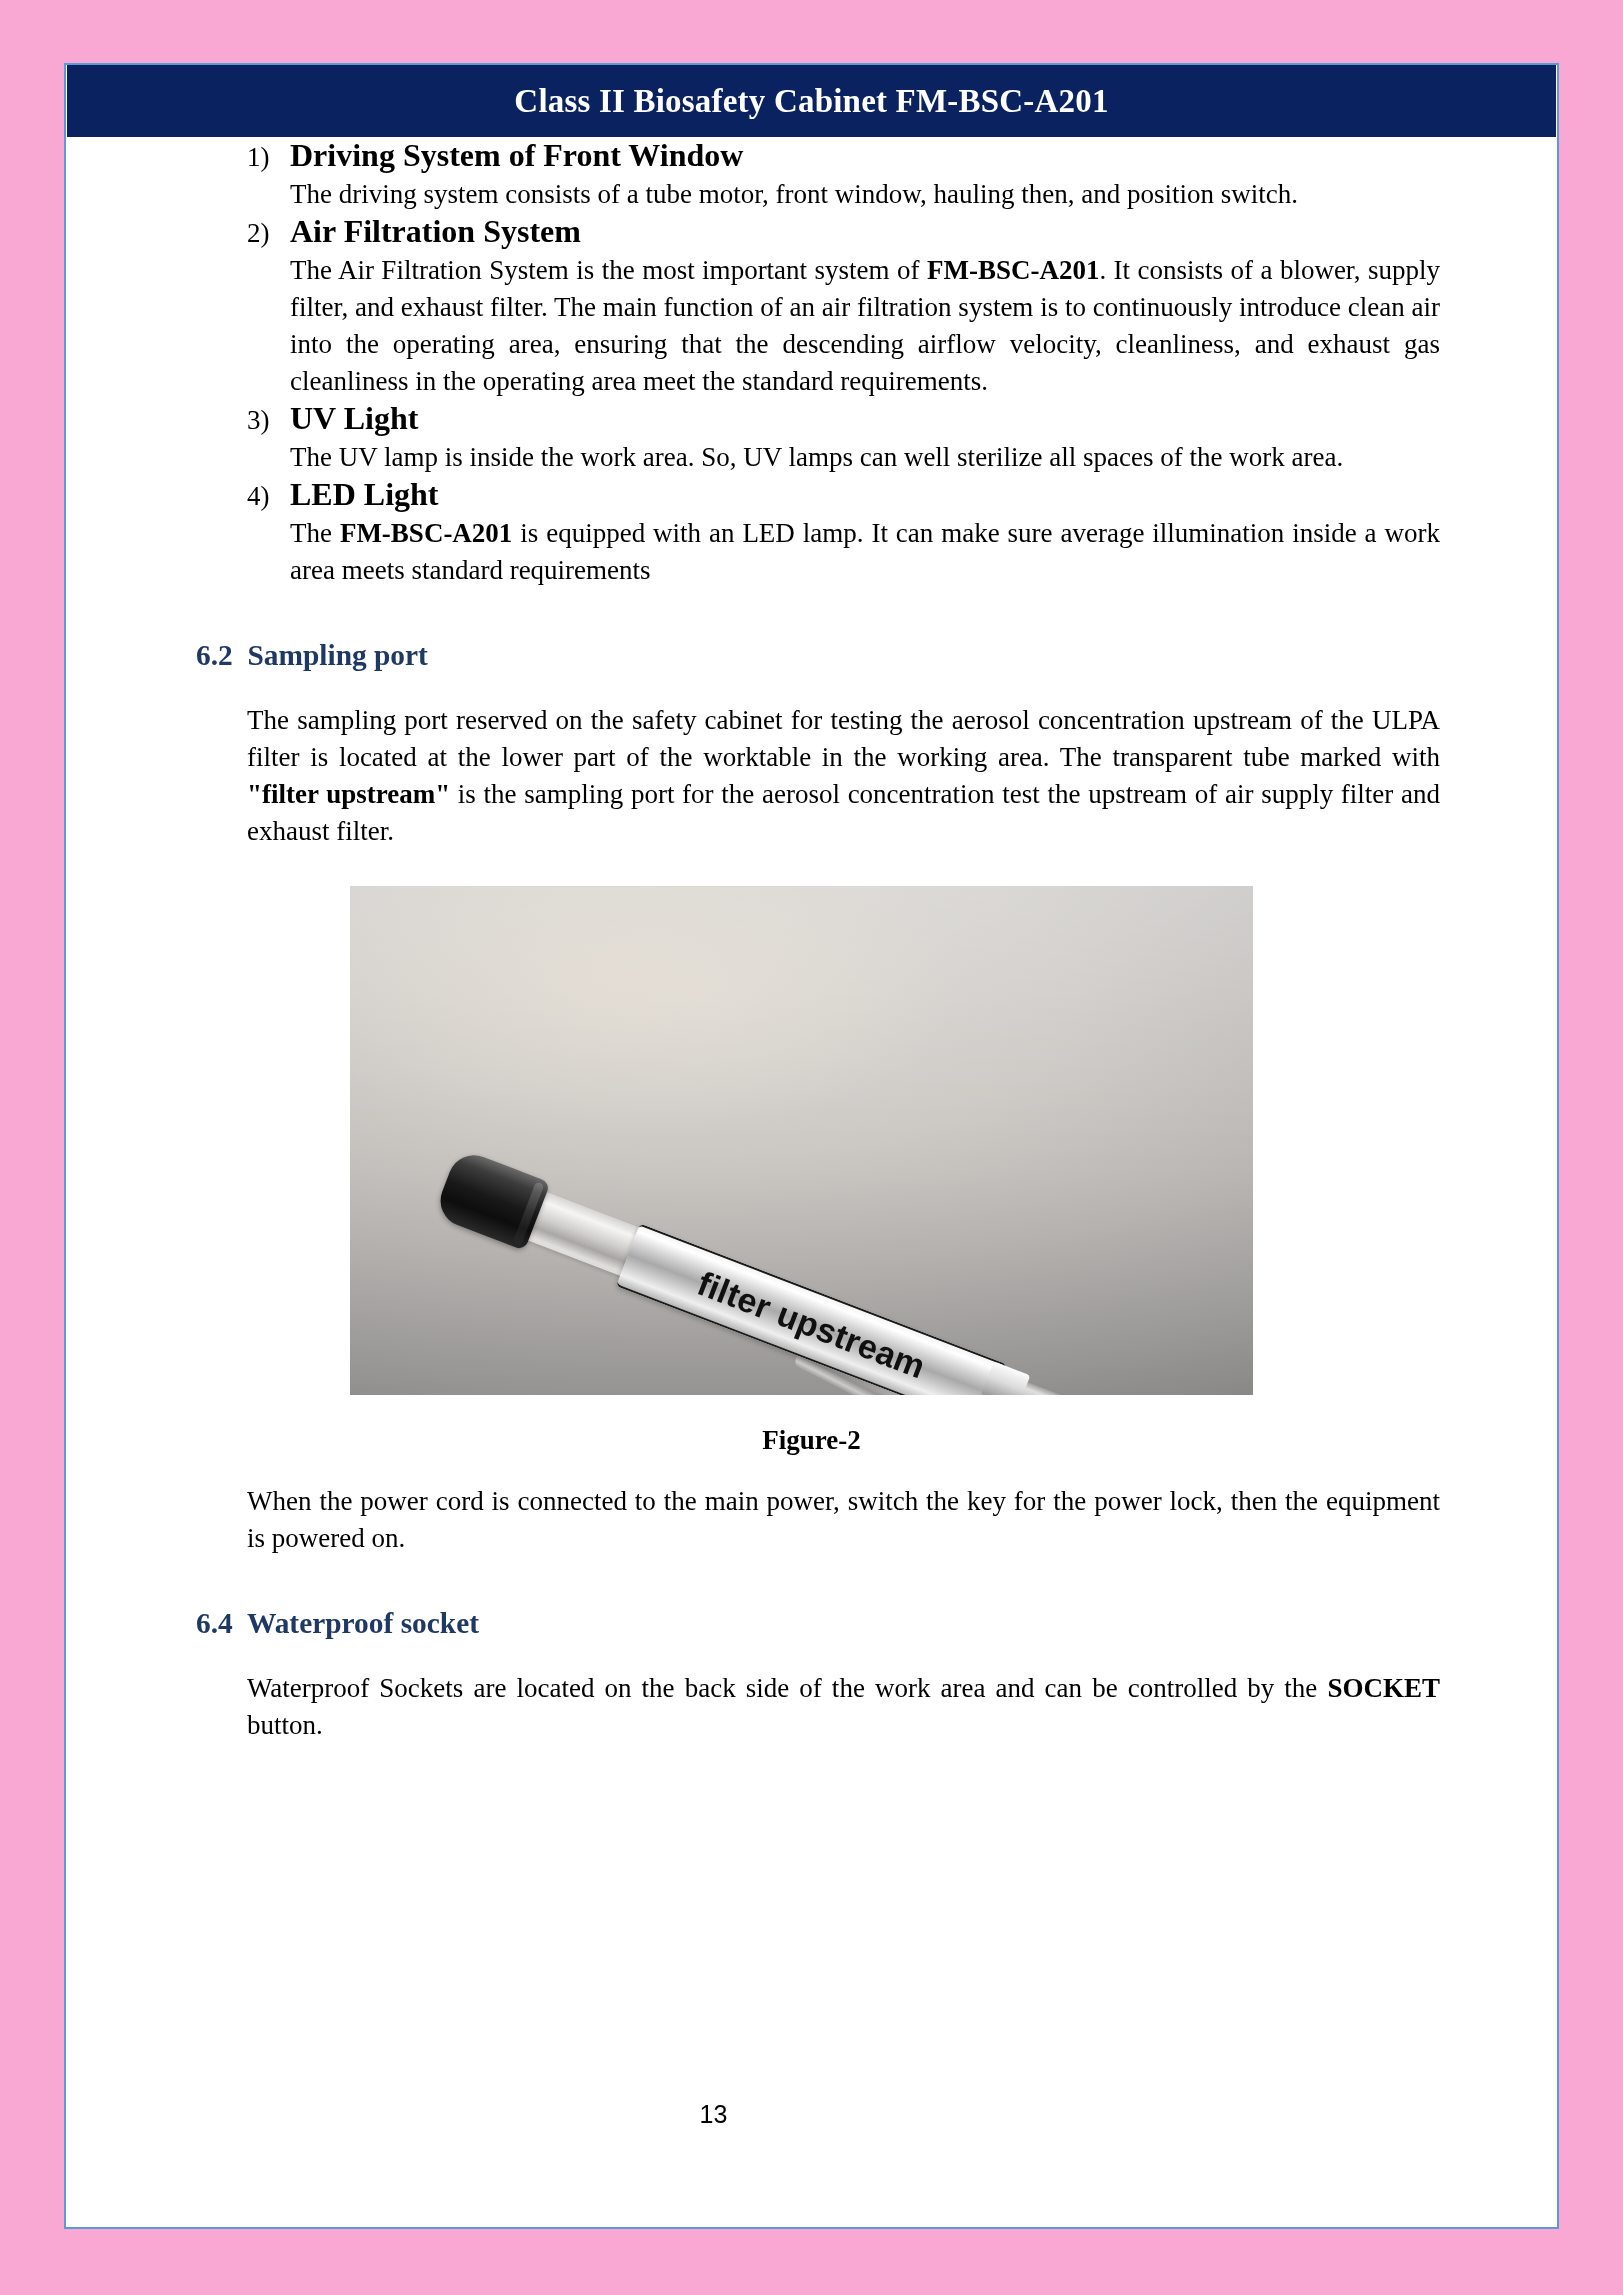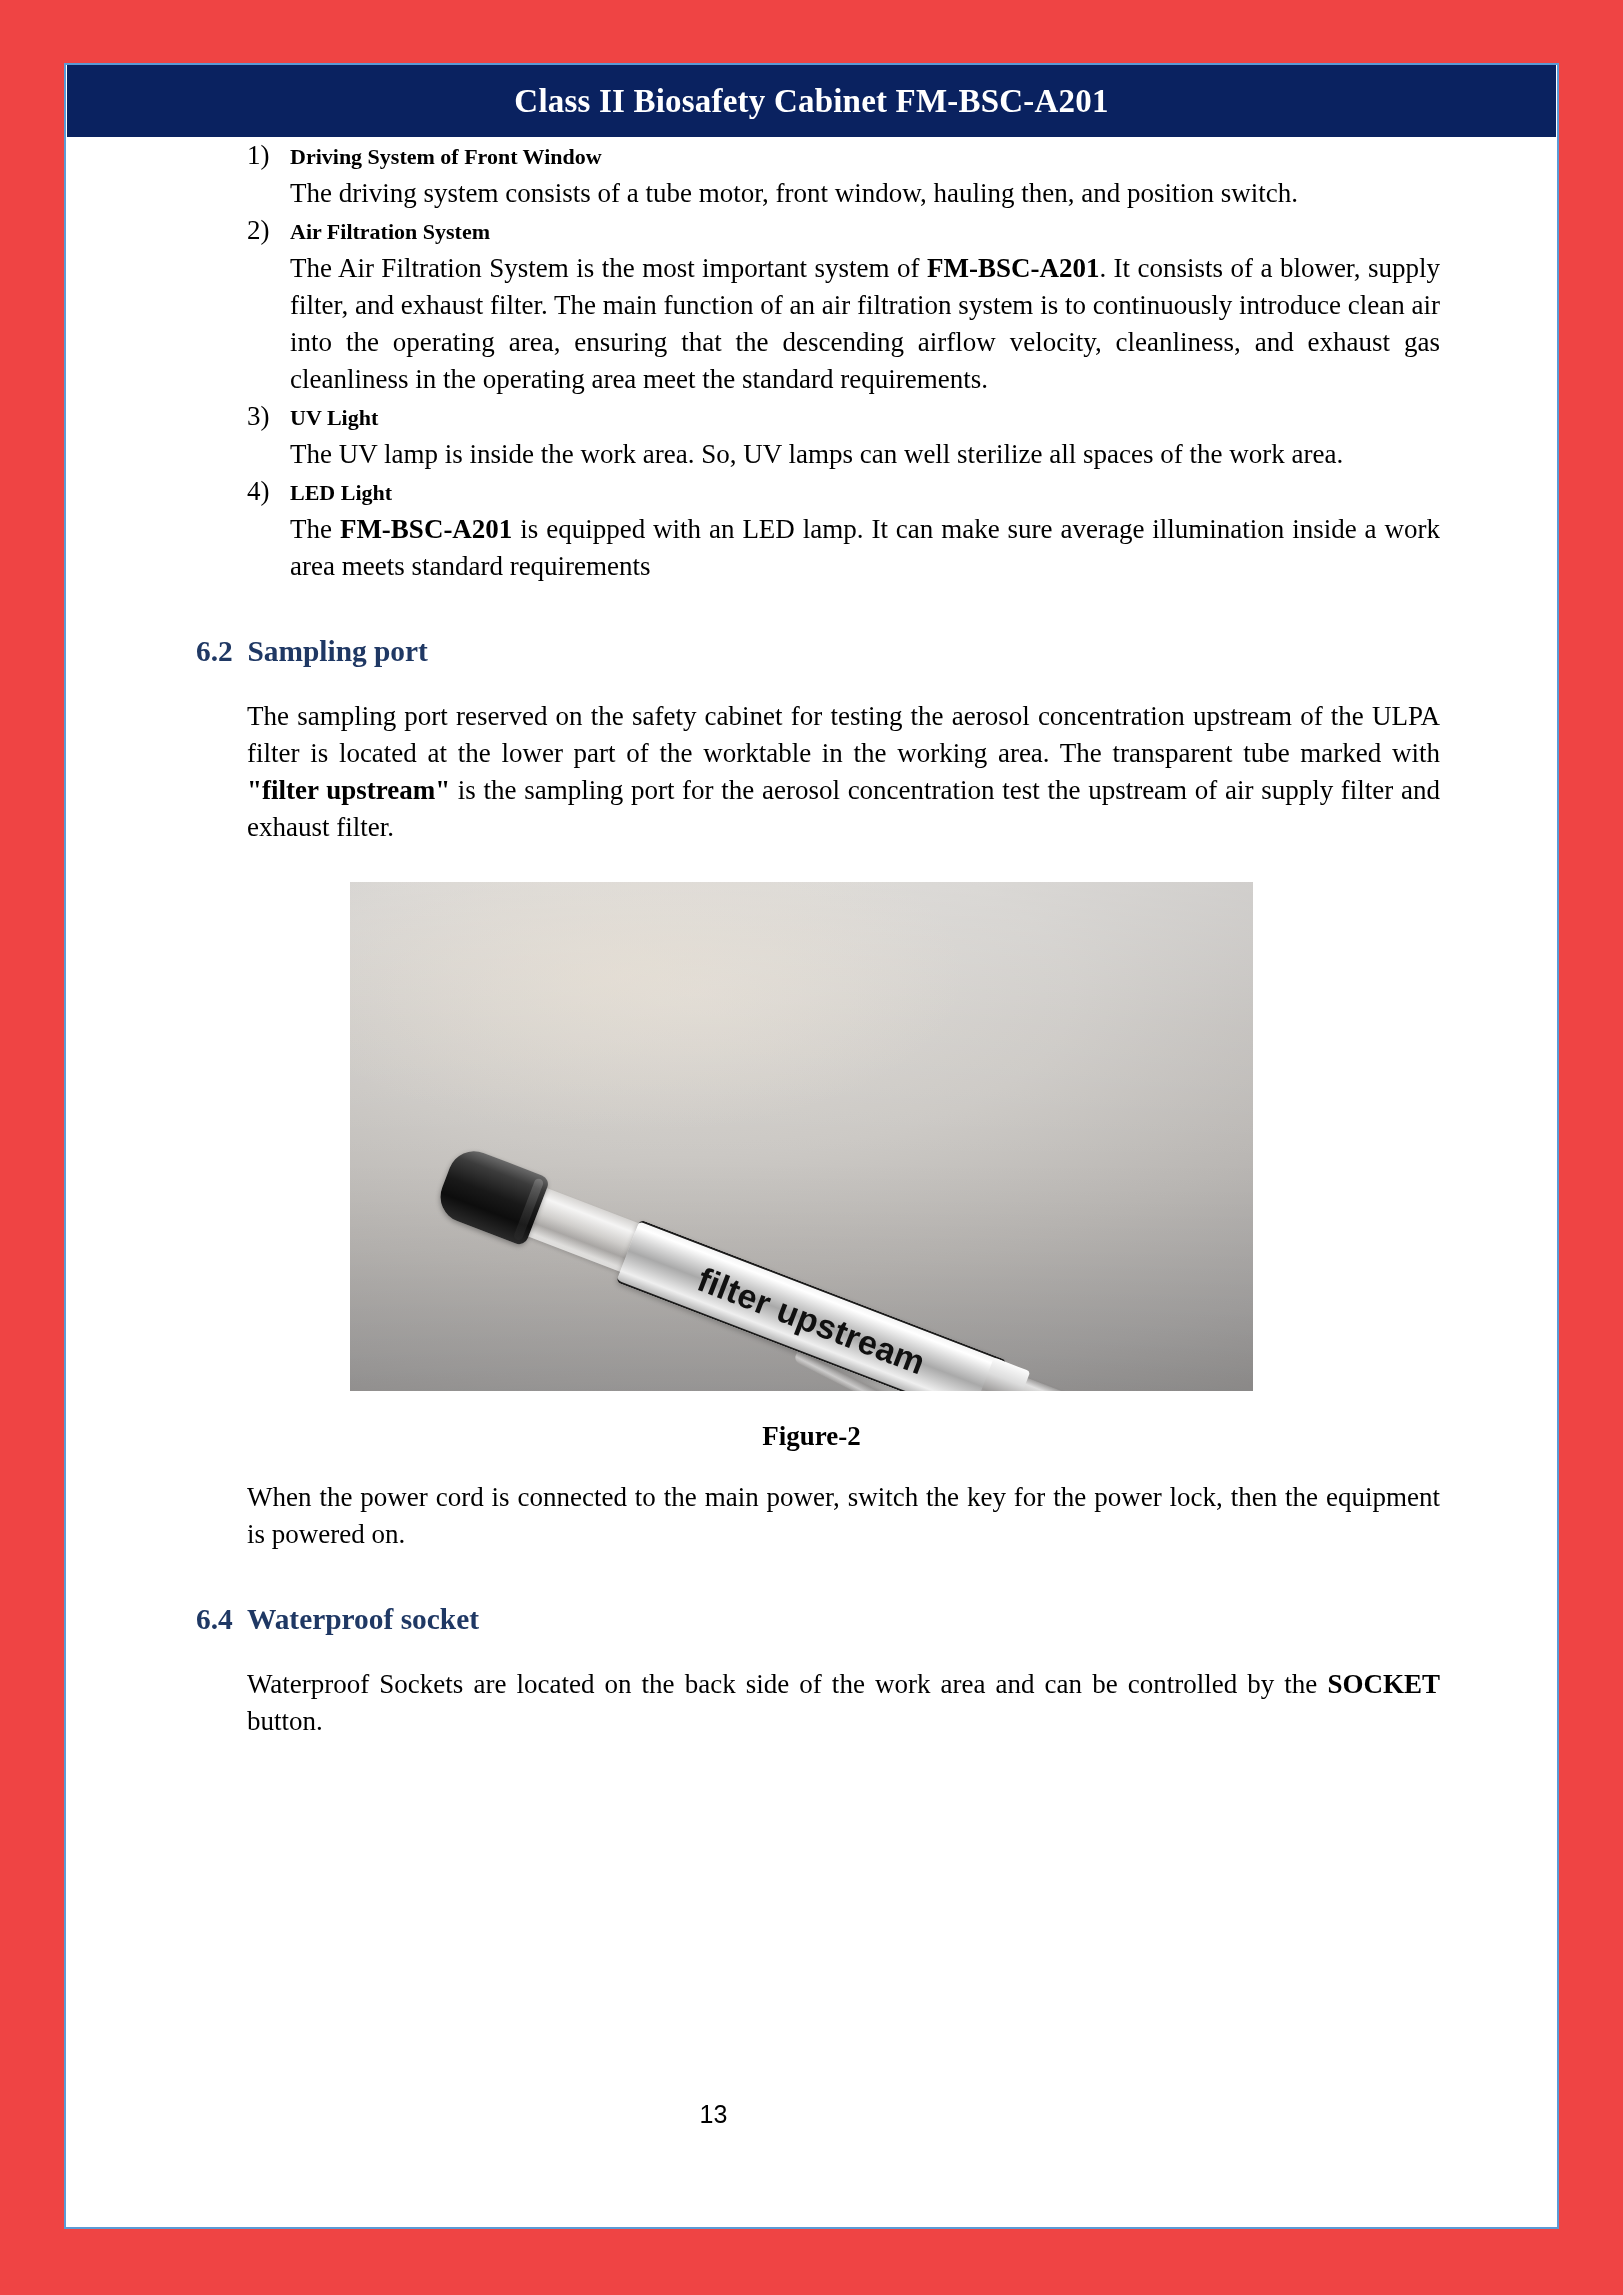--- a/index.html
+++ b/index.html
@@ -13,21 +13,21 @@
     font-family: "Liberation Serif", serif;
     -webkit-font-smoothing: antialiased;
   }
 
   
   .page {
     position: absolute;
     left: 0; top: 0;
     width: 1623px;
     height: 2295px;
-    background: #ef4444;
+    background: #f9a8d4;
     overflow: hidden;
   }
 
   .page-border {
     position: absolute;
     left: 64px;
     top: 63px;
     width: 1495px;
     height: 2166px;
     border: 2.6px solid #5B9BD5;
@@ -83,21 +83,21 @@
   .num-marker {
     width: 43px;
     min-width: 43px;
     margin-left: 247px;
     font-size: 27px;
     font-family: "Liberation Serif", serif;
     line-height: 37px;
     color: #000;
   }
   .num-title {
-    font-size: 22px;
+    font-size: 32px;
     font-weight: bold;
     font-family: "Liberation Serif", serif;
     line-height: 37px;
     color: #000;
   }
   .num-body {
     margin-left: 290px;
     margin-right: 183px;
     font-size: 27px;
     line-height: 37px;

